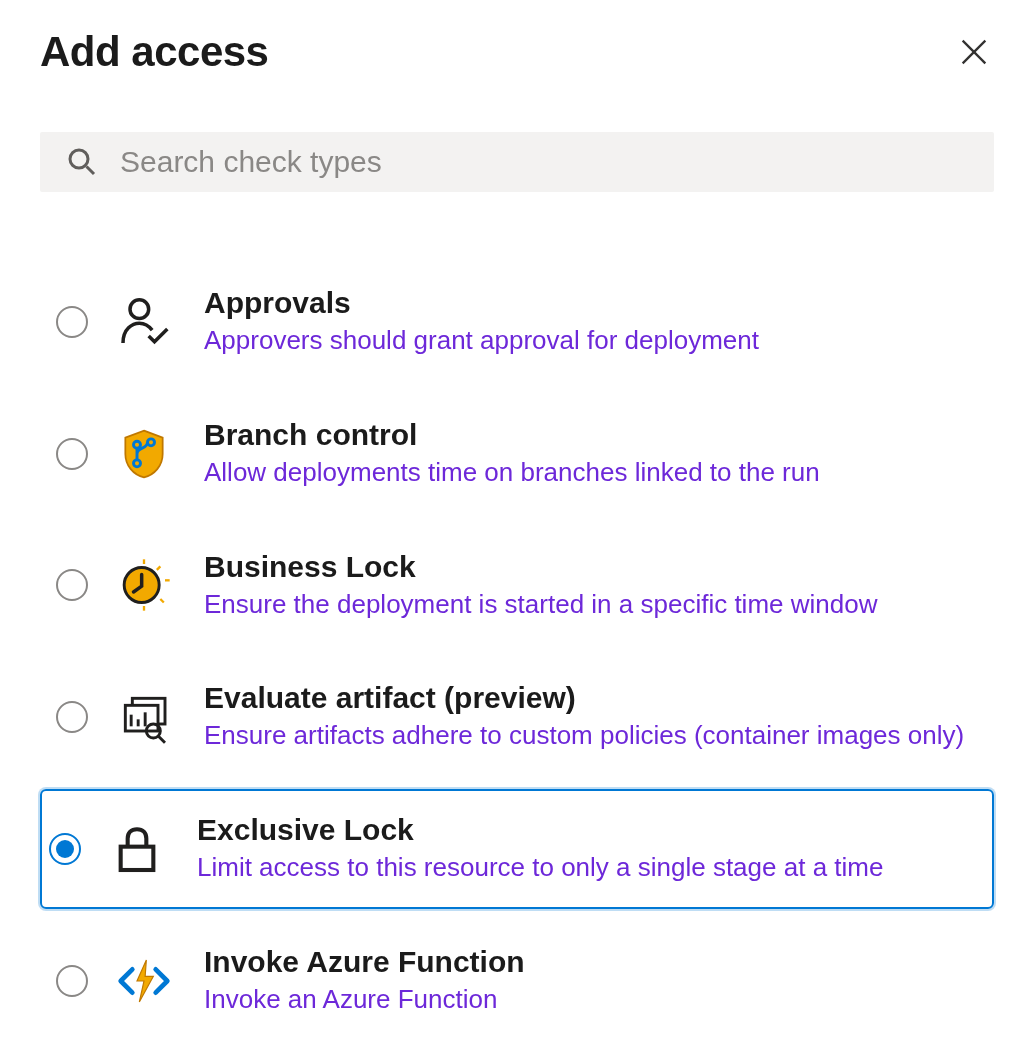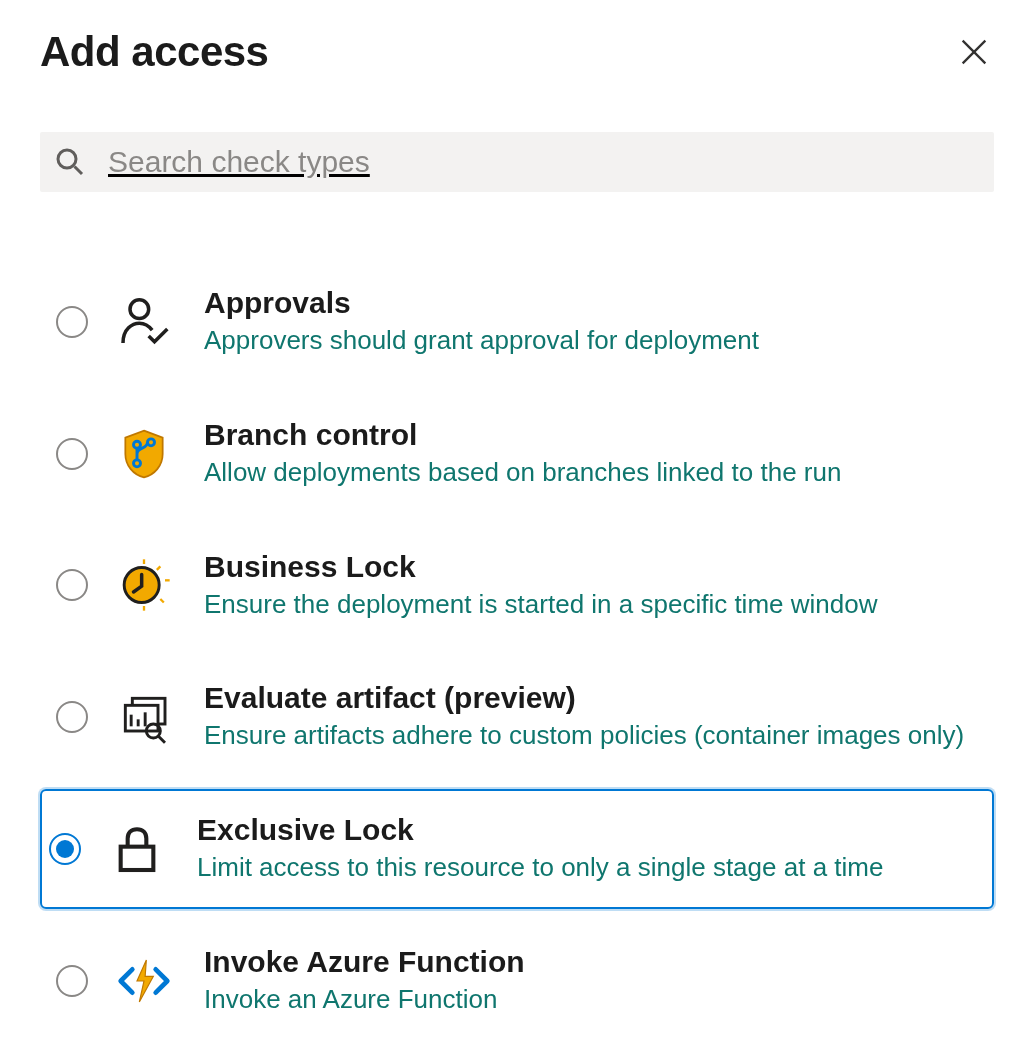--- a/index.html
+++ b/index.html
@@ -34,24 +34,23 @@
     align-items: center;
     justify-content: center;
     cursor: pointer;
     color: #323130;
   }
   .close-btn svg { width: 34px; height: 34px; }
   .search-box {
     display: flex;
     align-items: center;
     background: #f3f2f1;
-    padding: 12px 12px;
+    padding: 12px 24px;
     border-radius: 2px;
     margin-bottom: 70px;
-    text-decoration: underline;
   }
   .search-box .sicon {
     width: 36px; height: 36px;
     color: #605e5c;
     display: flex;
   }
   .search-box input {
     border: none;
     outline: none;
     background: transparent;
@@ -107,21 +106,21 @@
   .icon-slot svg { width: 56px; height: 56px; }
   .text-col { flex: 1; }
   .item-title {
     font-size: 30px;
     font-weight: 600;
     color: #1b1b1b;
     margin-bottom: 4px;
   }
   .item-desc {
     font-size: 26px;
-    color: #0f766e;
+    color: #6d28d9;
     line-height: 1.3;
   }
 </style>
 </head>
 <body>
 
 <div class="dialog">
   <div class="header">
     <div class="title">Add access</div>
     <div class="close-btn">
@@ -165,21 +164,21 @@
         <svg viewBox="0 0 48 48">
           <path d="M24 4 L40 10 V24 C40 34 33 42 24 44 C15 42 8 34 8 24 V10 Z" fill="#f2a900" stroke="#c07800" stroke-width="1.5"></path>
           <circle cx="18" cy="16" r="3" fill="none" stroke="#0078d4" stroke-width="2.5"></circle>
           <circle cx="30" cy="14" r="3" fill="none" stroke="#0078d4" stroke-width="2.5"></circle>
           <circle cx="18" cy="32" r="3" fill="none" stroke="#0078d4" stroke-width="2.5"></circle>
           <path d="M18 19 V29 M18 24 C18 18 27 20 27 14" fill="none" stroke="#0078d4" stroke-width="2.5"></path>
         </svg>
       </div>
       <div class="text-col">
         <div class="item-title">Branch control</div>
-        <div class="item-desc">Allow deployments based on branches linked to the run</div>
+        <div class="item-desc">Allow deployments time on branches linked to the run</div>
       </div>
     </div>
 
     <div class="item">
       <div class="radio"></div>
       <div class="icon-slot">
         <svg viewBox="0 0 48 48">
           <g stroke="#f2a900" stroke-width="2">
             <line x1="24" y1="2" x2="24" y2="6"></line>
             <line x1="38" y1="8" x2="35" y2="11"></line>

